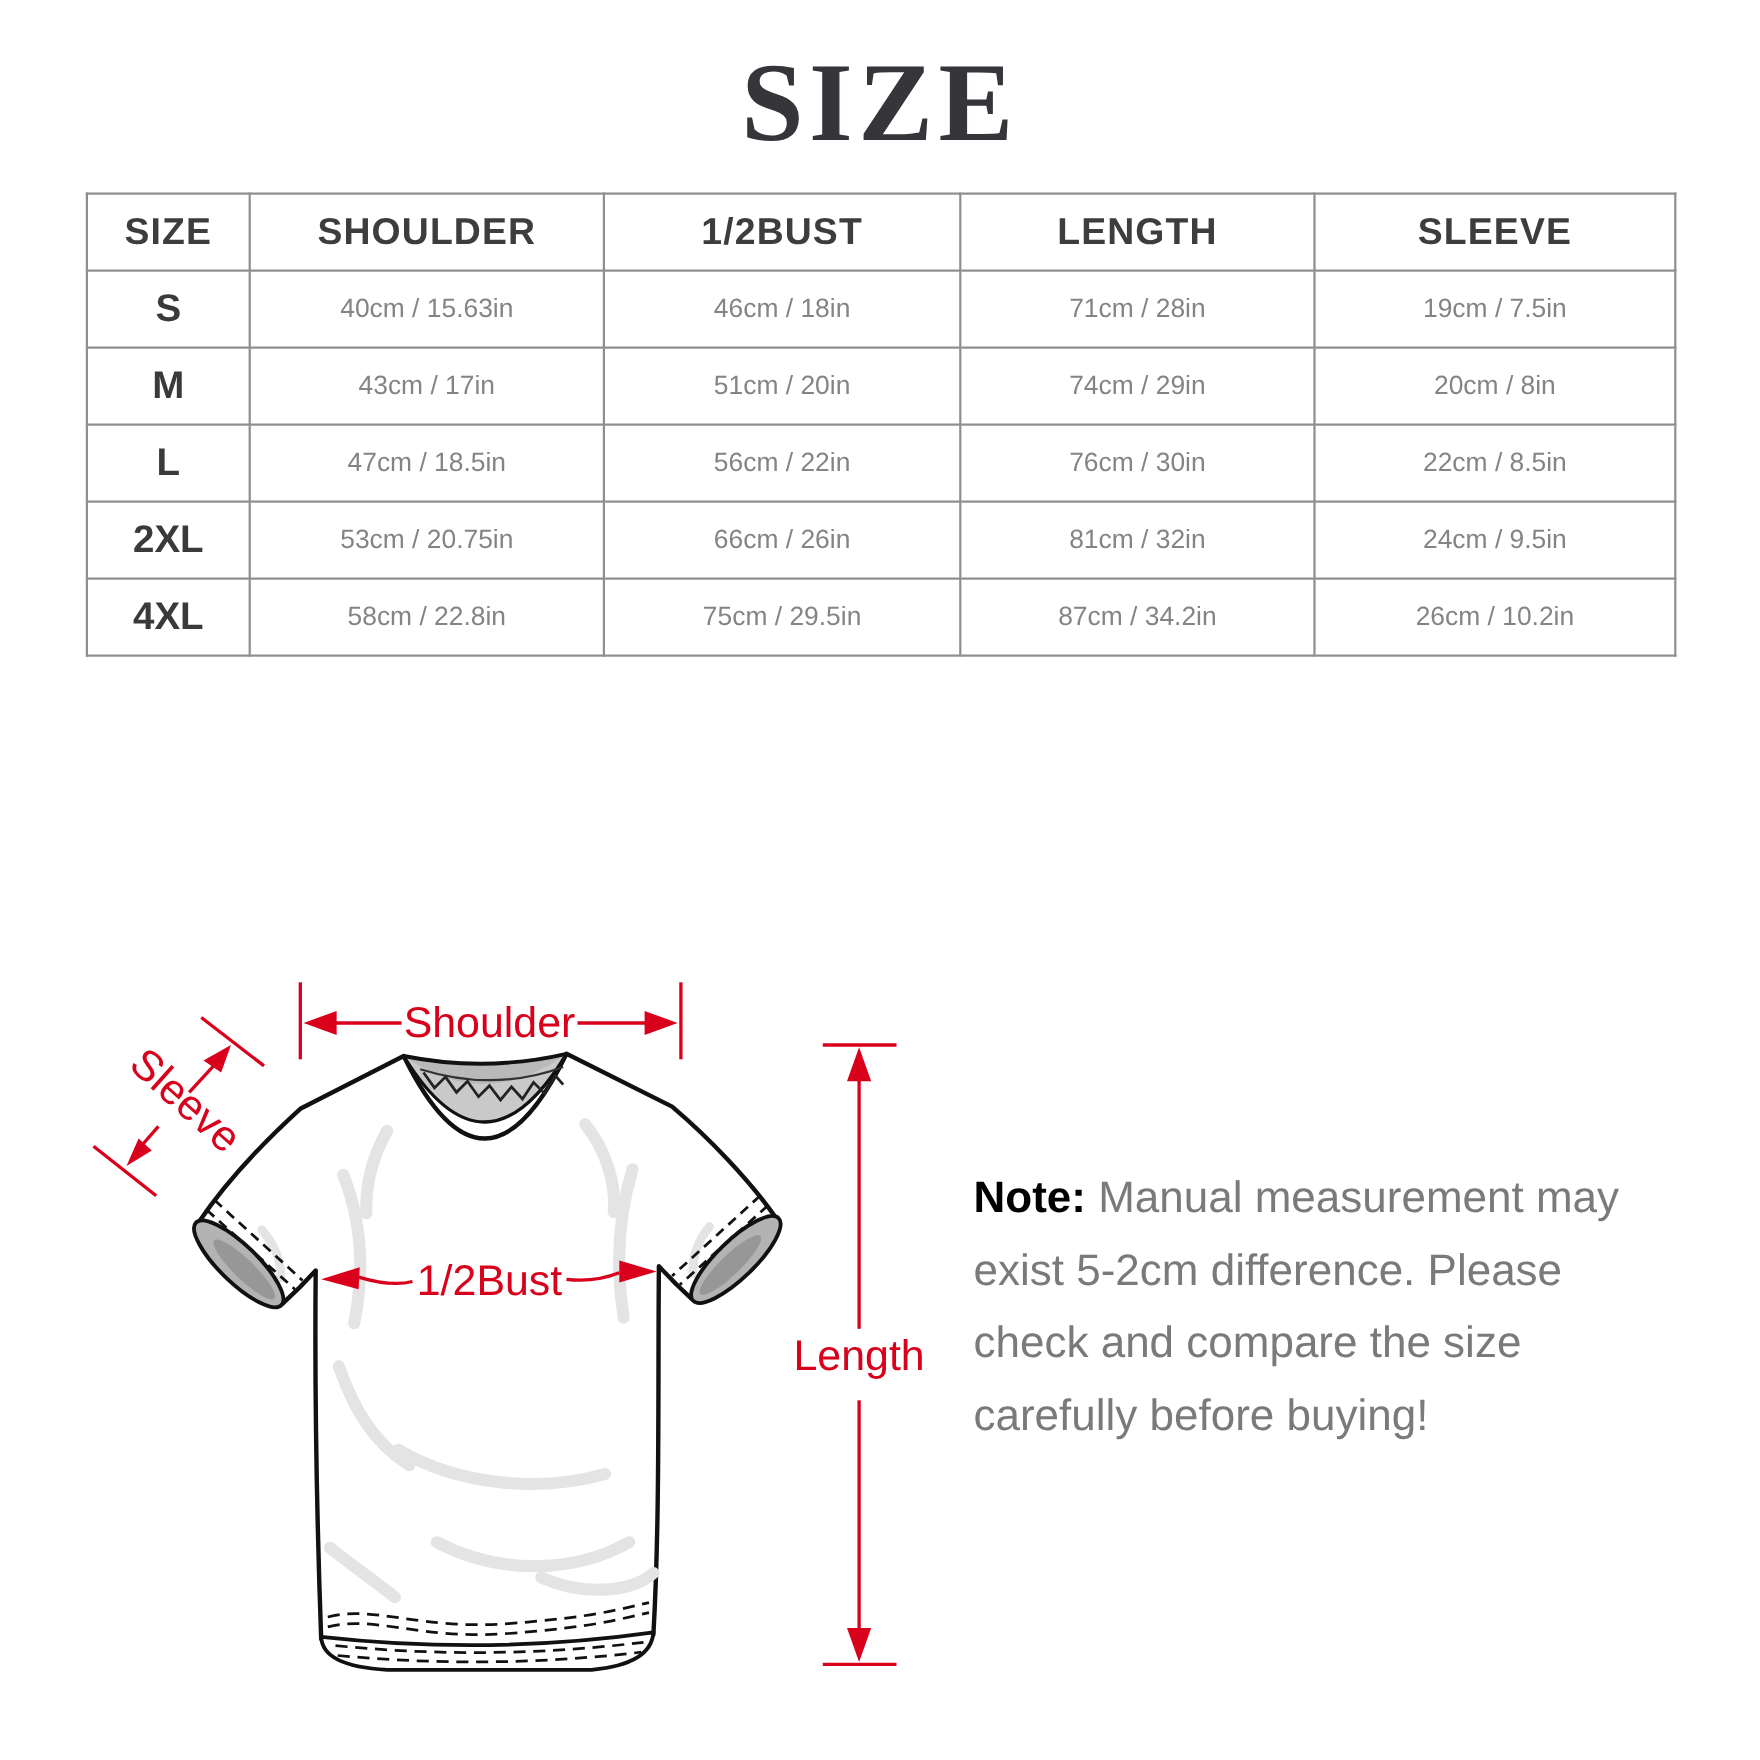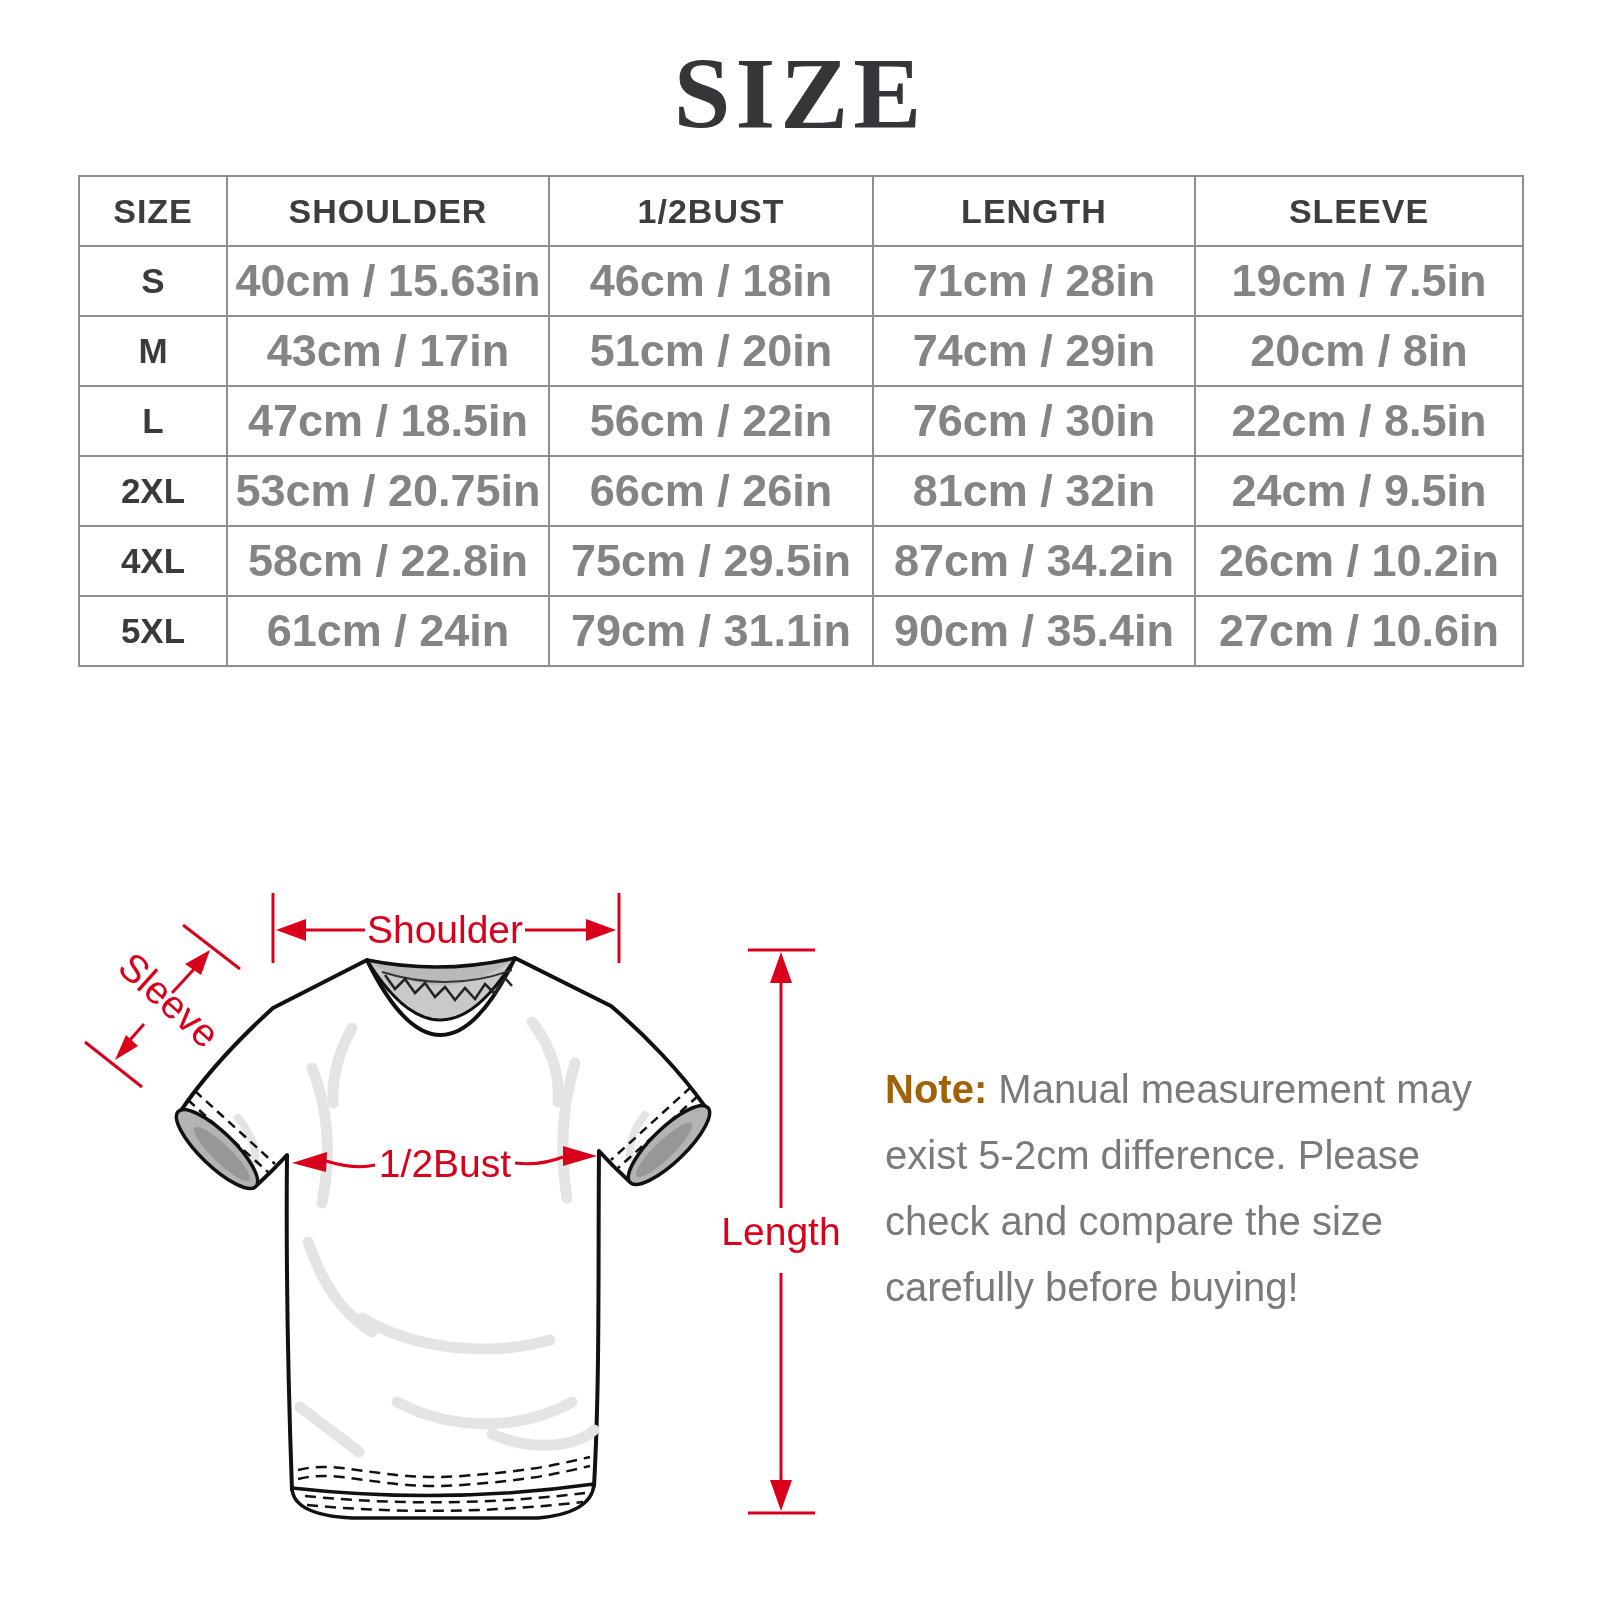--- a/index.html
+++ b/index.html
@@ -14,28 +14,28 @@
   }
   .size-table{
     position:absolute;left:78px;top:175px;width:1444px;
     border-collapse:collapse;table-layout:fixed;background:#fff;
   }
   .size-table th,.size-table td{
     border:2px solid #8e8e8e;height:68px;text-align:center;vertical-align:middle;
     padding:0;white-space:nowrap;
   }
   .size-table th{font-size:34px;font-weight:bold;color:#3d3d3d;letter-spacing:1px;}
-  .size-table td{font-size:45px;color:#848484;font-weight:bold;}
+  .size-table td{font-size:24px;color:#848484;font-weight:normal;}
   .size-table td.rowlabel{font-size:35px;font-weight:bold;color:#3a3a3a;}
   .diagram-svg{position:absolute;left:60px;top:860px;}
   .note-block{
     position:absolute;left:885px;top:1056px;width:616px;
     font-size:40px;line-height:66px;color:#7a7a7a;
   }
-  .note-block b{font-weight:bold;color:#a16207;}
+  .note-block b{font-weight:bold;color:#000000;}
 </style>
 </head>
 <body>
 
 <div class="page-title">SIZE</div>
 
 <table class="size-table">
   <colgroup>
     <col style="width:148px">
       <col style="width:322px">
@@ -80,27 +80,20 @@
       <td>66cm / 26in</td>
       <td>81cm / 32in</td>
       <td>24cm / 9.5in</td>
     </tr>
     <tr>
       <td class="rowlabel">4XL</td>
       <td>58cm / 22.8in</td>
       <td>75cm / 29.5in</td>
       <td>87cm / 34.2in</td>
       <td>26cm / 10.2in</td>
-    </tr>
-    <tr>
-      <td class="rowlabel">5XL</td>
-      <td>61cm / 24in</td>
-      <td>79cm / 31.1in</td>
-      <td>90cm / 35.4in</td>
-      <td>27cm / 10.6in</td>
     </tr>
   </tbody>
 </table>
 
 <svg class="diagram-svg" width="860" height="710" viewBox="0 0 860 710" xmlns="http://www.w3.org/2000/svg">
 
   <g>
 
     <path d="M 307 100
              L 213 148

